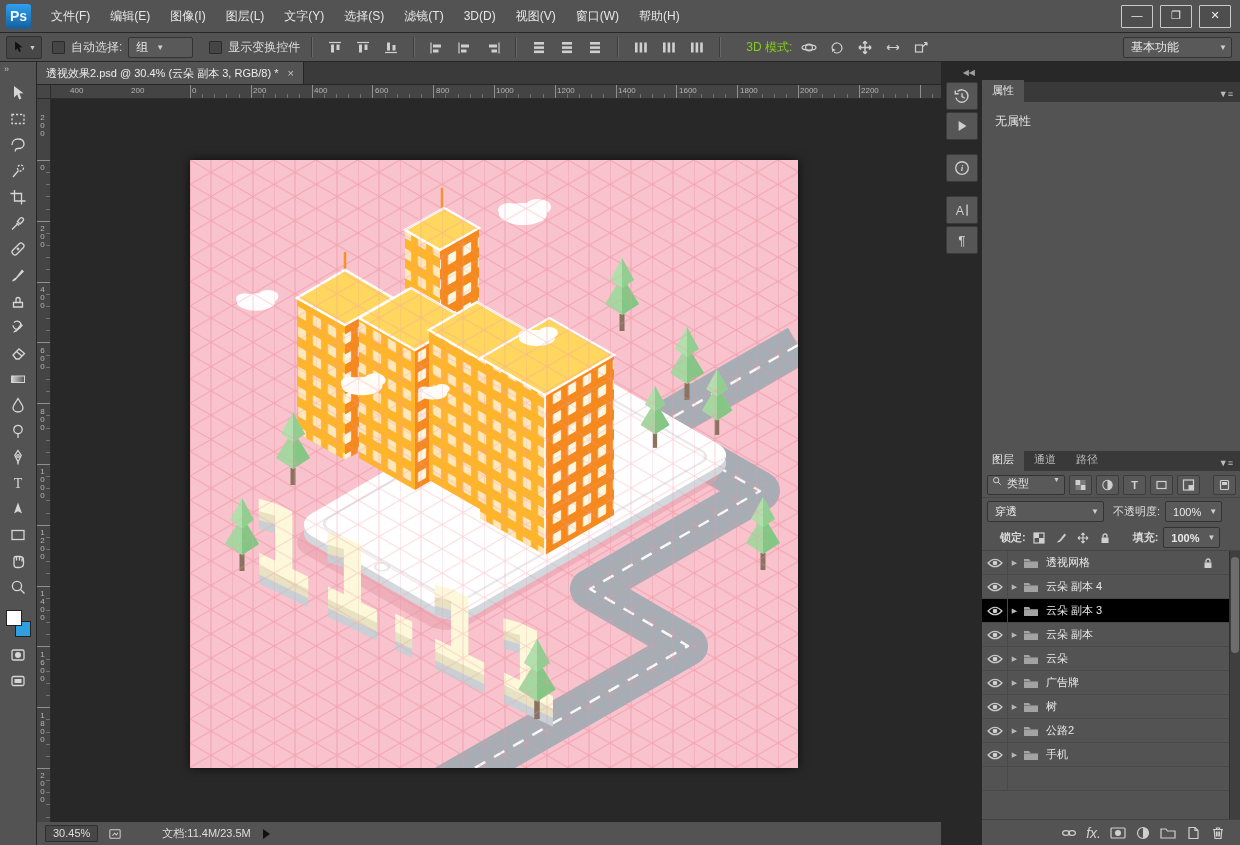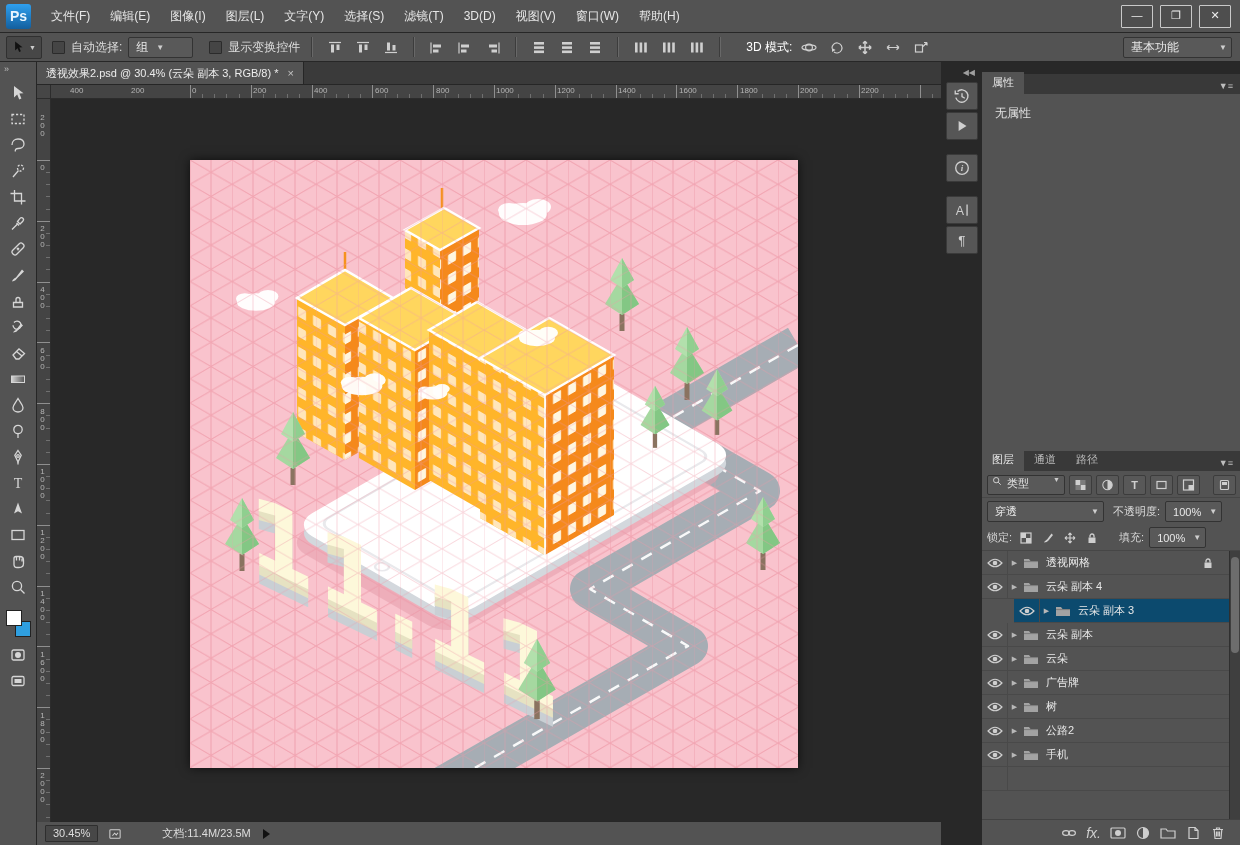--- a/index.html
+++ b/index.html
@@ -63,36 +63,36 @@
   .iconstrip{position:absolute;left:0;top:6px;width:39px;}
   .strip-head{height:12px;color:#9f9f9f;font-size:8px;text-align:right;padding-right:6px;}
   .icon-btn{width:30px;height:26px;margin:2px 0 2px 4px;background:#565656;border:1px solid #3a3a3a;border-radius:2px;display:flex;align-items:center;justify-content:center;color:#d8d8d8;}
   .icon-btn svg{width:18px;height:16px;}
   .strip-gap{height:10px;}
   .panels{position:absolute;left:40px;right:0;top:6px;bottom:0;}
   .tabstrip{height:20px;background:#393939;display:flex;align-items:flex-end;font-size:11px;}
   .ptab{padding:3px 10px 4px;background:#535353;color:#eaeaea;}
   .ptab.inactive{background:transparent;color:#b9b9b9;}
   .pmenu{margin-left:auto;color:#bdbdbd;font-size:9px;padding:0 7px 3px;}
-  .props{position:absolute;top:6px;left:0;right:0;height:439px;}
+  .props{position:absolute;top:14px;left:0;right:0;height:439px;}
   .props-body{position:absolute;top:20px;left:0;right:0;bottom:0;background:#535353;}
   .noprop{padding:11px 13px;font-size:12px;color:#e2e2e2;}
   .props-foot{position:absolute;bottom:0;left:0;right:0;height:21px;border-top:1px solid #434343;display:flex;justify-content:flex-end;align-items:center;padding-right:10px;}
   .layersp{position:absolute;top:383px;left:0;right:0;bottom:0;background:#535353;display:flex;flex-direction:column;}
   .filter-row{height:24px;display:flex;align-items:center;gap:4px;padding:2px 4px 0 5px;border-bottom:1px solid #474747;}
   .fcombo{height:18px;background:#595959;border:1px solid #333;border-radius:2px;display:flex;align-items:flex-start;gap:5px;font-size:11px;padding:0 4px;color:#e6e6e6;}
   .fic{width:21px;height:18px;background:#585858;border:1px solid #3c3c3c;border-radius:2px;display:flex;align-items:center;justify-content:center;}
   .fic svg{width:13px;height:12px;}
   .blend-row{height:27px;display:flex;align-items:center;gap:5px;padding:0 5px;font-size:11px;}
-  .lock-row{height:25px;display:flex;align-items:center;gap:5px;padding:0 5px;font-size:11px;border-bottom:1px solid #464646;}
+  .lock-row{height:25px;display:flex;align-items:center;gap:5px;padding:0 18px;font-size:11px;border-bottom:1px solid #464646;font-weight:bold;}
   .lockic{width:17px;height:16px;display:flex;align-items:center;justify-content:center;}
   .lockic svg{width:12px;height:12px;}
   .llist{flex:1;overflow:hidden;position:relative;background:#535353;}
   .lrow{height:23px;display:flex;align-items:center;border-bottom:1px solid #494949;position:relative;}
-  .lrow.sel{background:#0c4a6e;margin-left:32px;}
+  .lrow.sel{background:#000000;}
   .eyecell{width:25px;height:23px;display:flex;align-items:center;justify-content:center;border-right:1px solid #494949;}
   .caret{font-size:7px;color:#b8b8b8;width:13px;text-align:center;}
   .fold{width:20px;display:flex;justify-content:center;}
   .lname{font-size:11px;color:#e8e8e8;margin-left:5px;white-space:nowrap;}
   .rowlock{margin-left:auto;margin-right:26px;}
   .vscroll{position:absolute;right:0;top:0;bottom:0;width:10px;background:#3f3f3f;border-left:1px solid #2f2f2f;}
   .vthumb{position:absolute;left:1px;right:1px;top:6px;height:96px;background:#6d6d6d;border-radius:4px;}
   .lfoot{height:25px;border-top:1px solid #424242;display:flex;align-items:center;justify-content:flex-end;gap:9px;padding-right:14px;}
   .lfoot svg{width:16px;height:14px;}
   .k{stroke:#cfcfcf;stroke-width:1.2;fill:none;}
@@ -319,21 +319,21 @@
         <svg>
           <use href="#i-dist-h"></use>
         </svg>
       </span>
     <span class="obicon">
         <svg>
           <use href="#i-dist-h"></use>
         </svg>
       </span>
     <span class="ob-sep"></span>
-    <span class="oblabel" style="margin-left:14px;color:#ffffff">3D 模式:</span>
+    <span class="oblabel" style="margin-left:14px;color:#84cc16">3D 模式:</span>
     <span class="obicon">
         <svg>
           <use href="#i-orbit"></use>
         </svg>
       </span>
     <span class="obicon">
         <svg>
           <use href="#i-roll"></use>
         </svg>
       </span>

